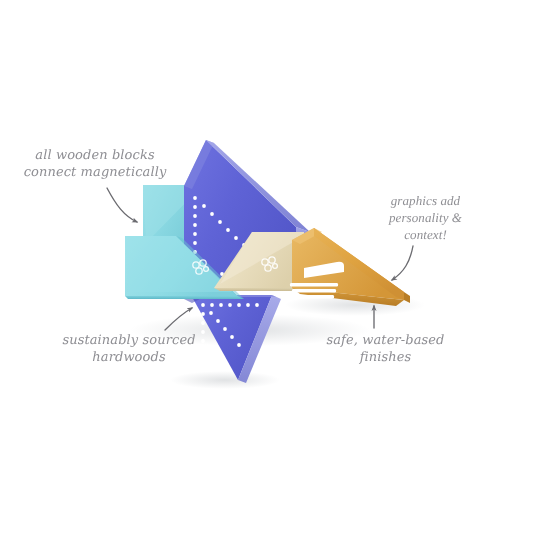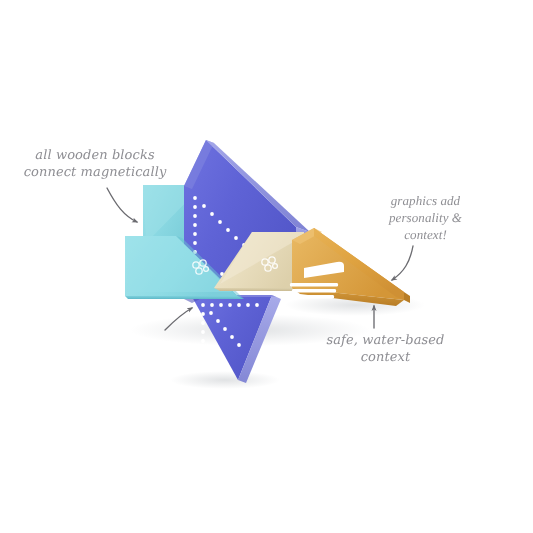--- a/index.html
+++ b/index.html
@@ -243,17 +243,19 @@
     </g>
   </svg>
 
   <div class="annotation ann-magnetic">all wooden blocks
 connect magnetically</div>
 
   <div class="annotation ann-graphics">graphics add
 personality &amp;
 context!</div>
 
+  <div class="annotation ann-hardwoods">sustainably sourced
+hardwoods</div>
 
   <div class="annotation ann-finishes">safe, water-based
-context</div>
+finishes</div>
 
 </div>
 
 </body></html>

